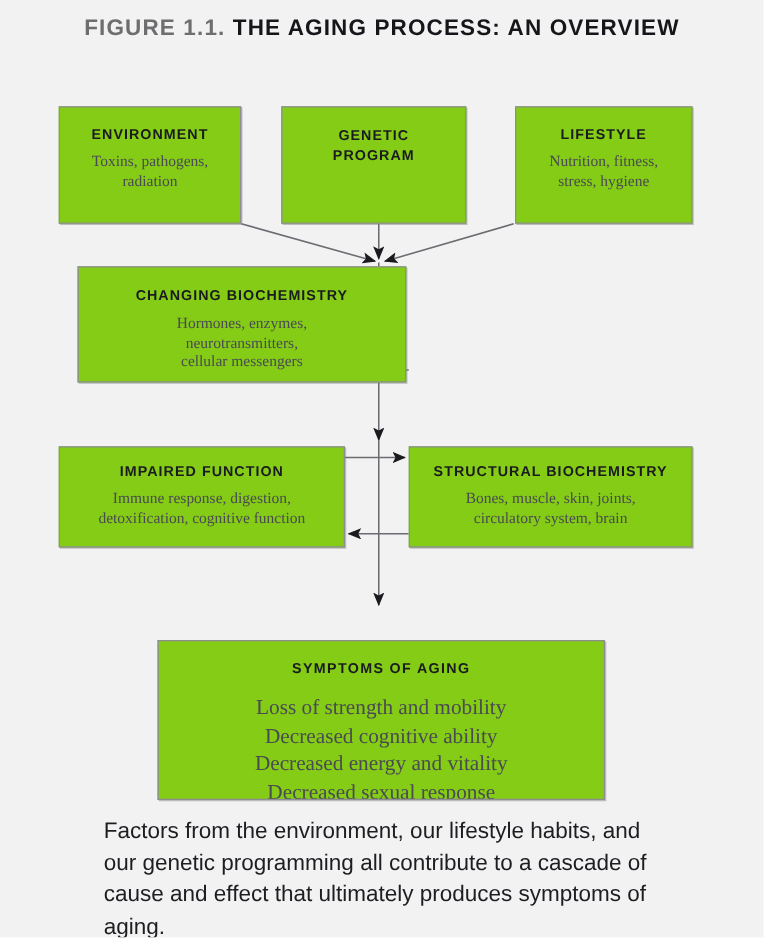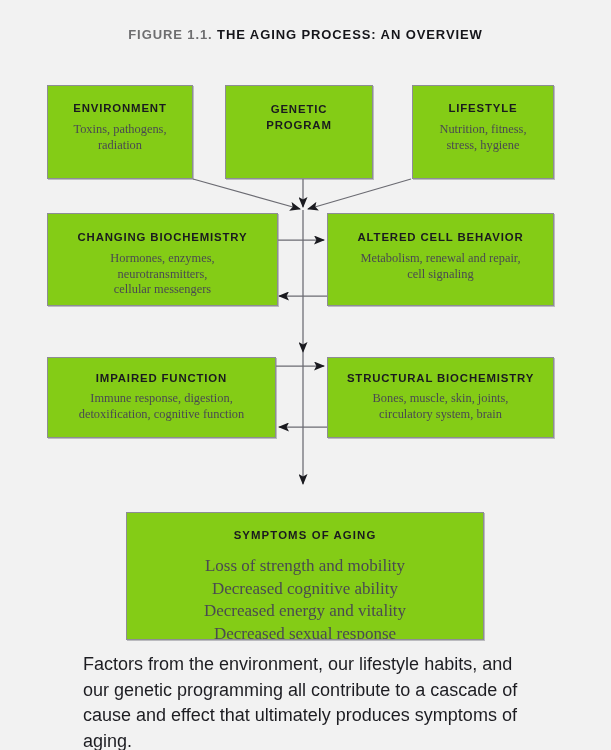--- a/index.html
+++ b/index.html
@@ -13,25 +13,25 @@
     height: 750px;
     background: #f2f2f2;
     overflow: hidden;
     font-family: "Liberation Serif", "DejaVu Serif", serif;
   }
 
   
   #figure-title {
     position: absolute;
     left: 0;
-    top: 27px;
+    top: 12px;
     width: 611px;
     text-align: center;
     font-family: "Liberation Sans", "DejaVu Sans", sans-serif;
-    font-size: 13px;
+    font-size: 18px;
     letter-spacing: 0.9px;
     white-space: nowrap;
   }
   #figure-title .fig-num {
     color: #6e6e70;
     font-weight: 600;
   }
   #figure-title .fig-name {
     color: #15151a;
     font-weight: 700;
@@ -77,21 +77,21 @@
   #box-environment { left: 47px;  top: 85px;  width: 146px; height: 94px; }
   #box-genetic     { left: 225px; top: 85px;  width: 148px; height: 94px; }
   #box-lifestyle   { left: 412px; top: 85px;  width: 142px; height: 94px; }
   #box-environment .node-title { margin-top: 16px; }
   #box-environment .node-body  { margin-top: 8px; }
   #box-genetic .node-title { margin-top: 16px; line-height: 1.36; white-space: pre-line; }
   #box-lifestyle .node-title { margin-top: 16px; }
   #box-lifestyle .node-body  { margin-top: 8px; }
 
   
-  #box-biochemistry { left: 47px;  top: 213px; width: 231px; height: 93px; }
+  #box-biochemistry { left: 62px;  top: 213px; width: 263px; height: 93px; }
   #box-cellbehavior { left: 327px; top: 213px; width: 227px; height: 93px; }
   #box-biochemistry .node-title { margin-top: 17px; }
   #box-biochemistry .node-body  { margin-top: 8px; }
   #box-cellbehavior .node-title { margin-top: 17px; }
   #box-cellbehavior .node-body  { margin-top: 8px; }
 
   
   #box-impaired   { left: 47px;  top: 357px; width: 229px; height: 81px; }
   #box-structural { left: 327px; top: 357px; width: 227px; height: 81px; }
   #box-impaired .node-title { margin-top: 14px; }
@@ -173,25 +173,20 @@
 stress, hygiene</div>
   </div>
 
   <div class="node-box" id="box-biochemistry">
     <div class="node-title">CHANGING BIOCHEMISTRY</div>
     <div class="node-body">Hormones, enzymes,
 neurotransmitters,
 cellular messengers</div>
   </div>
 
-  <div class="node-box" id="box-cellbehavior">
-    <div class="node-title">ALTERED CELL BEHAVIOR</div>
-    <div class="node-body">Metabolism, renewal and repair,
-cell signaling</div>
-  </div>
 
   <div class="node-box" id="box-impaired">
     <div class="node-title">IMPAIRED FUNCTION</div>
     <div class="node-body">Immune response, digestion,
 detoxification,  cognitive function</div>
   </div>
 
   <div class="node-box" id="box-structural">
     <div class="node-title">STRUCTURAL BIOCHEMISTRY</div>
     <div class="node-body">Bones, muscle, skin, joints,

